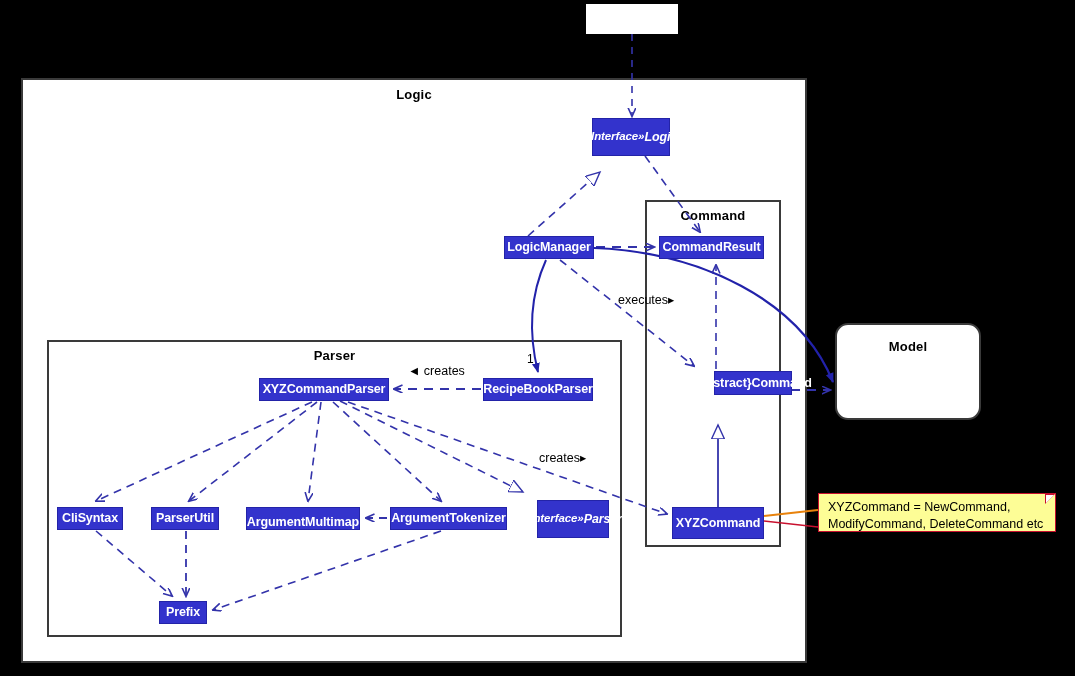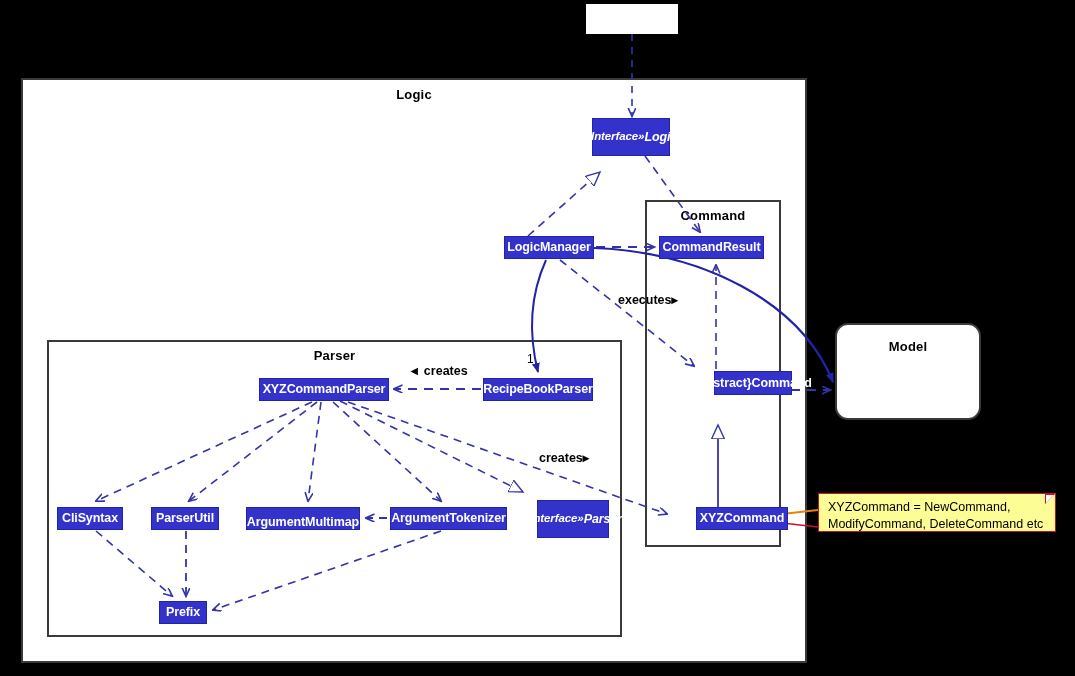--- a/index.html
+++ b/index.html
@@ -88,21 +88,20 @@
     border-bottom: 8px solid transparent;
     top: 1px; right: 1px;
   }
   
   .elabel {
     position: absolute;
     font-size: 12.5px;
     color: #000000;
     white-space: nowrap;
     font-family: "Liberation Sans", sans-serif;
-    font-weight: bold;
   }
   .mult {
     position: absolute;
     font-size: 12px;
     color: #000000;
   }
   svg.edges {
     position: absolute;
     left: 0; top: 0;
     width: 1075px;
@@ -247,21 +246,21 @@
 
   <div class="cls" style="left:659px; top:236px; width:105px; height:23px;">
     <span>CommandResult</span>
   </div>
 
   <div class="cls" style="left:714px; top:371px; width:78px; height:24px;">
     <span>{abstract}</span>
     <span>Command</span>
   </div>
 
-  <div class="cls" style="left:672px; top:507px; width:92px; height:23px;margin-left:24px;">
+  <div class="cls" style="left:672px; top:507px; width:92px; height:32px;">
     <span>XYZCommand</span>
   </div>
 
   <div class="cls" style="left:259px; top:378px; width:130px; height:23px;">
     <span>XYZCommandParser</span>
   </div>
 
   <div class="cls" style="left:483px; top:378px; width:110px; height:23px;">
     <span>RecipeBookParser</span>
   </div>

